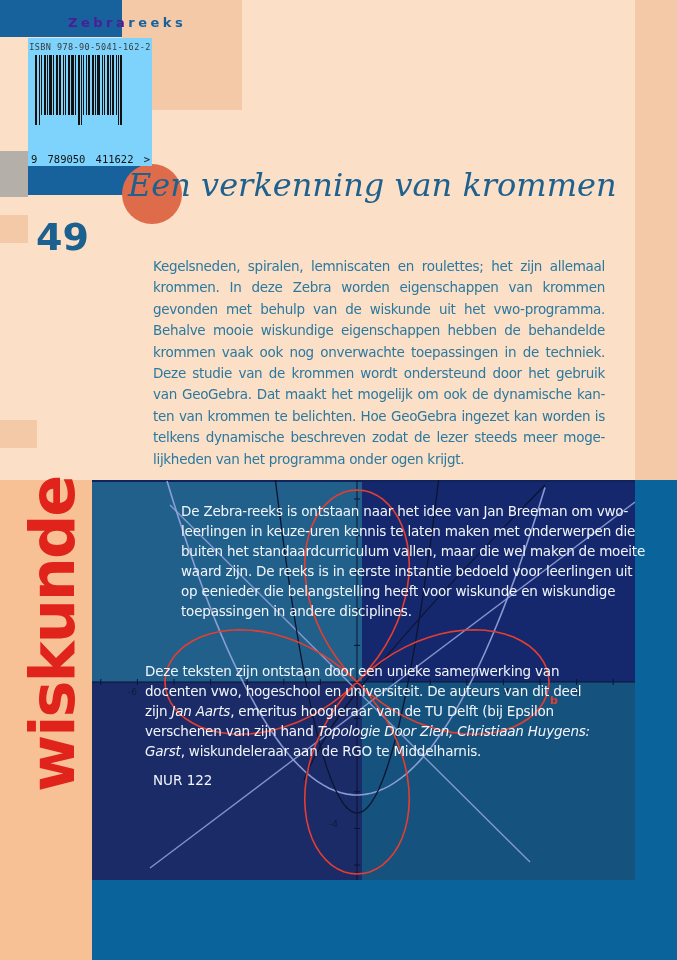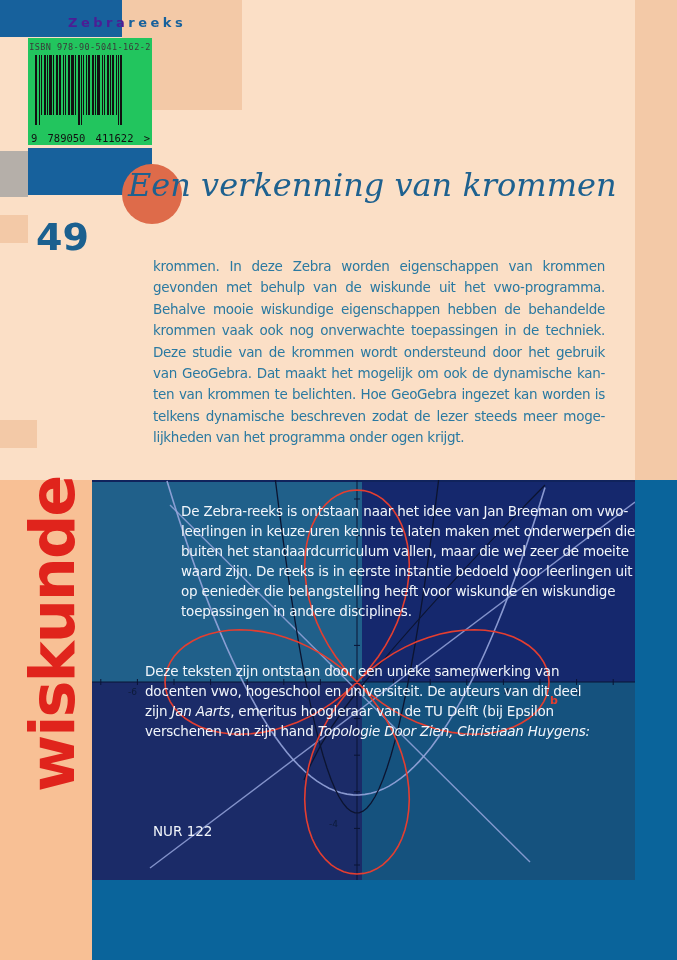--- a/index.html
+++ b/index.html
@@ -10,21 +10,21 @@
   .sq-peach{background:#F3C9A7;}
   .sq-blue{background:#17619C;}
   .sq-gray{background:#B5AFA9;}
   .col-orange{background:#F8C095;}
   .col-brightblue{background:#0A649B;}
   
   .series{top:15px;left:68px;font-size:13px;font-weight:bold;letter-spacing:3.5px;z-index:6;}
   .series .on-blue{color:#4c1d95;}
   .series .on-peach{color:#17619C;}
   
-  .barcode-box{top:38px;left:28px;width:124px;height:107px;background:#22c55e;z-index:5;}
+  .barcode-box{top:38px;left:28px;width:124px;height:128px;background:#7dd3fc;z-index:5;}
   .isbn-line{position:absolute;top:4px;left:0;right:0;text-align:center;
              font-family:"DejaVu Sans Mono","Liberation Mono",monospace;
              font-size:8.5px;color:#3a3a3a;letter-spacing:0.4px;}
   .bars{position:absolute;top:17px;left:7px;}
   .digits{position:absolute;bottom:1px;left:3px;right:2px;display:flex;justify-content:space-between;
           font-family:"DejaVu Sans Mono","Liberation Mono",monospace;font-size:10.5px;color:#111;}
   
   .issue{top:215px;left:36px;font-size:38px;font-weight:bold;color:#1B608F;z-index:4;}
   .circle{top:164px;left:122px;width:60px;height:60px;border-radius:50%;background:#DE6B4A;z-index:2;}
   .title{top:166px;left:128px;width:440px;font-family:"DejaVu Serif","Liberation Serif",serif;
@@ -45,21 +45,21 @@
   .panel-topline{top:480px;left:92px;width:543px;height:3px;background:#10235C;}
   .strip-bottom{top:880px;left:92px;width:585px;height:80px;}
   .col-right{top:480px;left:635px;width:42px;height:480px;}
   .col-right-peach{top:0;left:635px;width:42px;height:480px;}
   
   .panel-text{color:#F2F6FB;font-size:13.5px;letter-spacing:-0.2px;z-index:3;}
   .panel-text .ln{line-height:20px;white-space:nowrap;}
   .p1{top:501px;left:153px;width:460px;margin-left:28px;}
   .p2{top:661px;left:145px;width:460px;}
   .p2 .it{font-style:italic;}
-  .nur{top:823px;left:153px;color:#F2F6FB;font-size:13.5px;z-index:3;}
+  .nur{top:772px;left:153px;color:#F2F6FB;font-size:13.5px;z-index:3;}
   
   .plot-svg{top:480px;left:92px;z-index:2;pointer-events:none;}
   .tick-label{font-family:"DejaVu Sans","Liberation Sans",sans-serif;font-size:9px;fill:#0D1B3A;}
   .b-label{font-family:"DejaVu Sans","Liberation Sans",sans-serif;font-size:11px;fill:#E53E30;font-weight:bold;}
 </style>
 </head>
 <body>
 
 <div class="page">
 
@@ -114,20 +114,21 @@
       <span>411622</span>
       <span>&gt;</span>
     </div>
   </div>
 
   <div class="abs issue">49</div>
   <div class="abs circle"></div>
   <div class="abs title">Een verkenning van krommen</div>
 
   <div class="abs intro" id="intro">
+      <div class="ln">Kegelsneden, spiralen, lemniscaten en roulettes; het zijn allemaal</div>
       <div class="ln">krommen. In deze Zebra worden eigenschappen van krommen</div>
       <div class="ln">gevonden met behulp van de wiskunde uit het vwo-programma.</div>
       <div class="ln">Behalve mooie wiskundige eigenschappen hebben de behandelde</div>
       <div class="ln">krommen vaak ook nog onverwachte toepassingen in de techniek.</div>
       <div class="ln">Deze studie van de krommen wordt ondersteund door het gebruik</div>
       <div class="ln">van GeoGebra. Dat maakt het mogelijk om ook de dynamische kan-</div>
       <div class="ln">ten van krommen te belichten. Hoe GeoGebra ingezet kan worden is</div>
       <div class="ln">telkens dynamische beschreven zodat de lezer steeds meer moge-</div>
       <div class="ln last">lijkheden van het programma onder ogen krijgt.</div>
     </div>
@@ -183,26 +184,27 @@
     <text class="tick-label" x="36" y="215">-6</text>
     <text class="tick-label" x="412" y="215">4</text>
     <text class="tick-label" x="482" y="215">6</text>
     <text class="tick-label" x="246" y="347" text-anchor="end">-4</text>
     <text class="b-label" x="458" y="224">b</text>
   </svg>
 
   <div class="abs panel-text p1" id="p1">
       <div class="ln">De Zebra-reeks is ontstaan naar het idee van Jan Breeman om vwo-</div>
       <div class="ln">leerlingen in keuze-uren kennis te laten maken met onderwerpen die</div>
-      <div class="ln">buiten het standaardcurriculum vallen, maar die wel zeer de moeite</div>
+      <div class="ln">buiten het standaardcurriculum vallen, maar die wel maken de moeite</div>
       <div class="ln">waard zijn. De reeks is in eerste instantie bedoeld voor leerlingen uit</div>
       <div class="ln">op eenieder die belangstelling heeft voor wiskunde en wiskundige</div>
       <div class="ln">toepassingen in andere disciplines.</div>
     </div>
   <div class="abs panel-text p2" id="p2">
       <div class="ln"><span>Deze teksten zijn ontstaan door een unieke samenwerking van</span></div>
       <div class="ln"><span>docenten vwo, hogeschool en universiteit. De auteurs van dit deel</span></div>
       <div class="ln"><span>zijn </span><span class="it">Jan Aarts</span><span>, emeritus hoogleraar van de TU Delft (bij Epsilon</span></div>
       <div class="ln"><span>verschenen van zijn hand </span><span class="it">Topologie Door Zien, Christiaan Huygens:</span></div>
+      <div class="ln"><span class="it">Garst</span><span>, wiskundeleraar aan de RGO te Middelharnis.</span></div>
     </div>
   <div class="abs nur">NUR 122</div>
 
 </div>
 
 </body></html>

